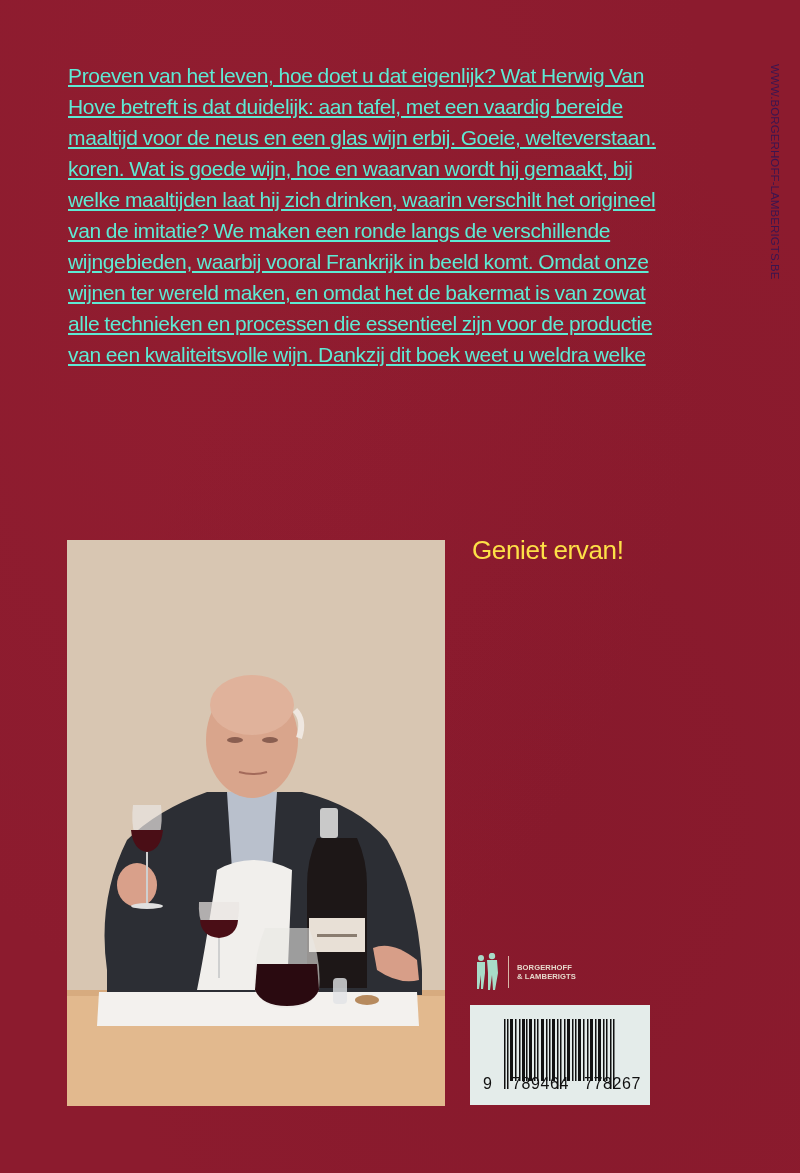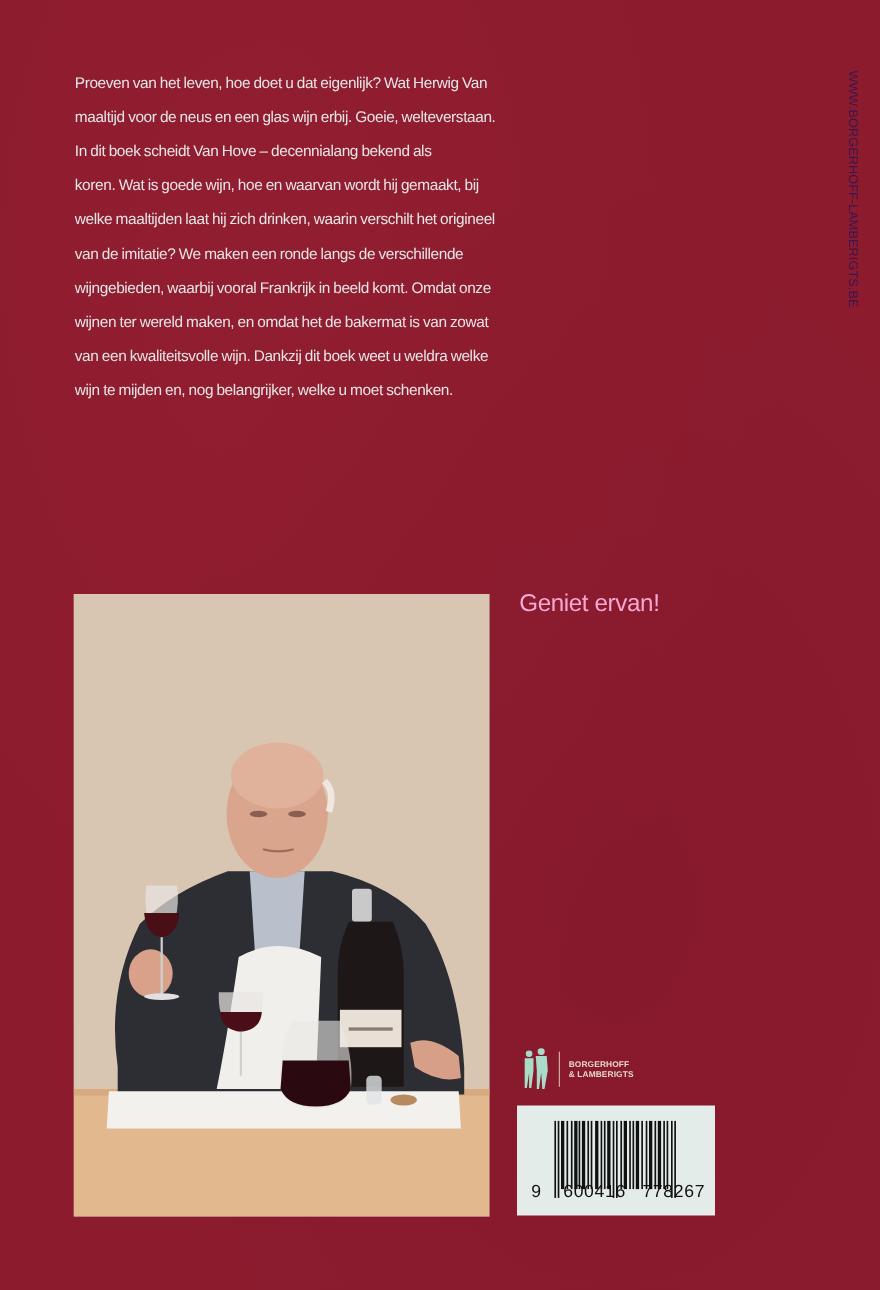--- a/index.html
+++ b/index.html
@@ -13,32 +13,33 @@
       position: absolute; inset: 0;
       background:
         radial-gradient(ellipse at 30% 20%, rgba(160,35,55,0.25), transparent 60%),
         radial-gradient(ellipse at 70% 70%, rgba(120,20,38,0.25), transparent 60%);
       pointer-events: none;
     }
     .blurb {
       position: absolute;
       left: 68px; top: 60px;
       width: 680px;
-      color: #e5e5e5;
-      font-size: 14px;
+      color: #5eead4;
+      font-size: 21px;
       line-height: 31px;
       letter-spacing: -0.35px;
       word-spacing: -0.5px;
+      text-decoration: underline;
     }
     .blurb .line { display: block; white-space: nowrap; }
     .sign-off {
       position: absolute;
       left: 472px; top: 535px;
-      color: #f9a8d4;
-      font-size: 22px;
+      color: #fde047;
+      font-size: 26px;
       letter-spacing: -0.35px;
     }
     .vertical-url {
       position: absolute;
       left: 766px; top: 64px;
       width: 18px; height: 230px;
       writing-mode: vertical-rl;
       color: #3a1550;
       font-size: 11.5px;
       letter-spacing: 0.1px;
@@ -89,29 +90,29 @@
     .barcode-digits .group1 { position: absolute; left: 42px; letter-spacing: 0.6px; }
     .barcode-digits .group2 { position: absolute; left: 98px; letter-spacing: 0.6px; padding-left: 16px; }
   </style>
 </head>
 <body>
 
 <div class="bg-texture"></div>
 
 <div class="blurb">
   <span class="line">Proeven van het leven, hoe doet u dat eigenlijk? Wat Herwig Van</span>
+  <span class="line">Hove betreft is dat duidelijk: aan tafel, met een vaardig bereide</span>
   <span class="line">maaltijd voor de neus en een glas wijn erbij. Goeie, welteverstaan.</span>
-  <span class="line">In dit boek scheidt Van Hove – decennialang bekend als</span>
   <span class="line">koren. Wat is goede wijn, hoe en waarvan wordt hij gemaakt, bij</span>
   <span class="line">welke maaltijden laat hij zich drinken, waarin verschilt het origineel</span>
   <span class="line">van de imitatie? We maken een ronde langs de verschillende</span>
   <span class="line">wijngebieden, waarbij vooral Frankrijk in beeld komt. Omdat onze</span>
   <span class="line">wijnen ter wereld maken, en omdat het de bakermat is van zowat</span>
+  <span class="line">alle technieken en processen die essentieel zijn voor de productie</span>
   <span class="line">van een kwaliteitsvolle wijn. Dankzij dit boek weet u weldra welke</span>
-  <span class="line">wijn te mijden en, nog belangrijker, welke u moet schenken.</span>
 </div>
 
 <div class="vertical-url">WWW.BORGERHOFF-LAMBERIGTS.BE</div>
 
 <div class="sign-off">Geniet ervan!</div>
 
 <div class="photo">
   <svg width="378" height="566" viewBox="0 0 378 566" xmlns="http://www.w3.org/2000/svg">
 
     <rect x="0" y="0" width="378" height="455" fill="#d8c6b2"></rect>
@@ -203,16 +204,16 @@
       <rect x="125" y="14" width="1.5" height="62"></rect>
       <rect x="128" y="14" width="3" height="62"></rect>
       <rect x="133" y="14" width="1.5" height="62"></rect>
       <rect x="136" y="14" width="1.5" height="62"></rect>
       <rect x="140" y="14" width="1.5" height="70"></rect>
       <rect x="143" y="14" width="1.5" height="70"></rect>
     </g>
   </svg>
   <div class="barcode-digits">
     <span class="first">9</span>
-    <span class="group1">600416</span>
+    <span class="group1">789464</span>
     <span class="group2">778267</span>
   </div>
 </div>
 
 </body></html>

